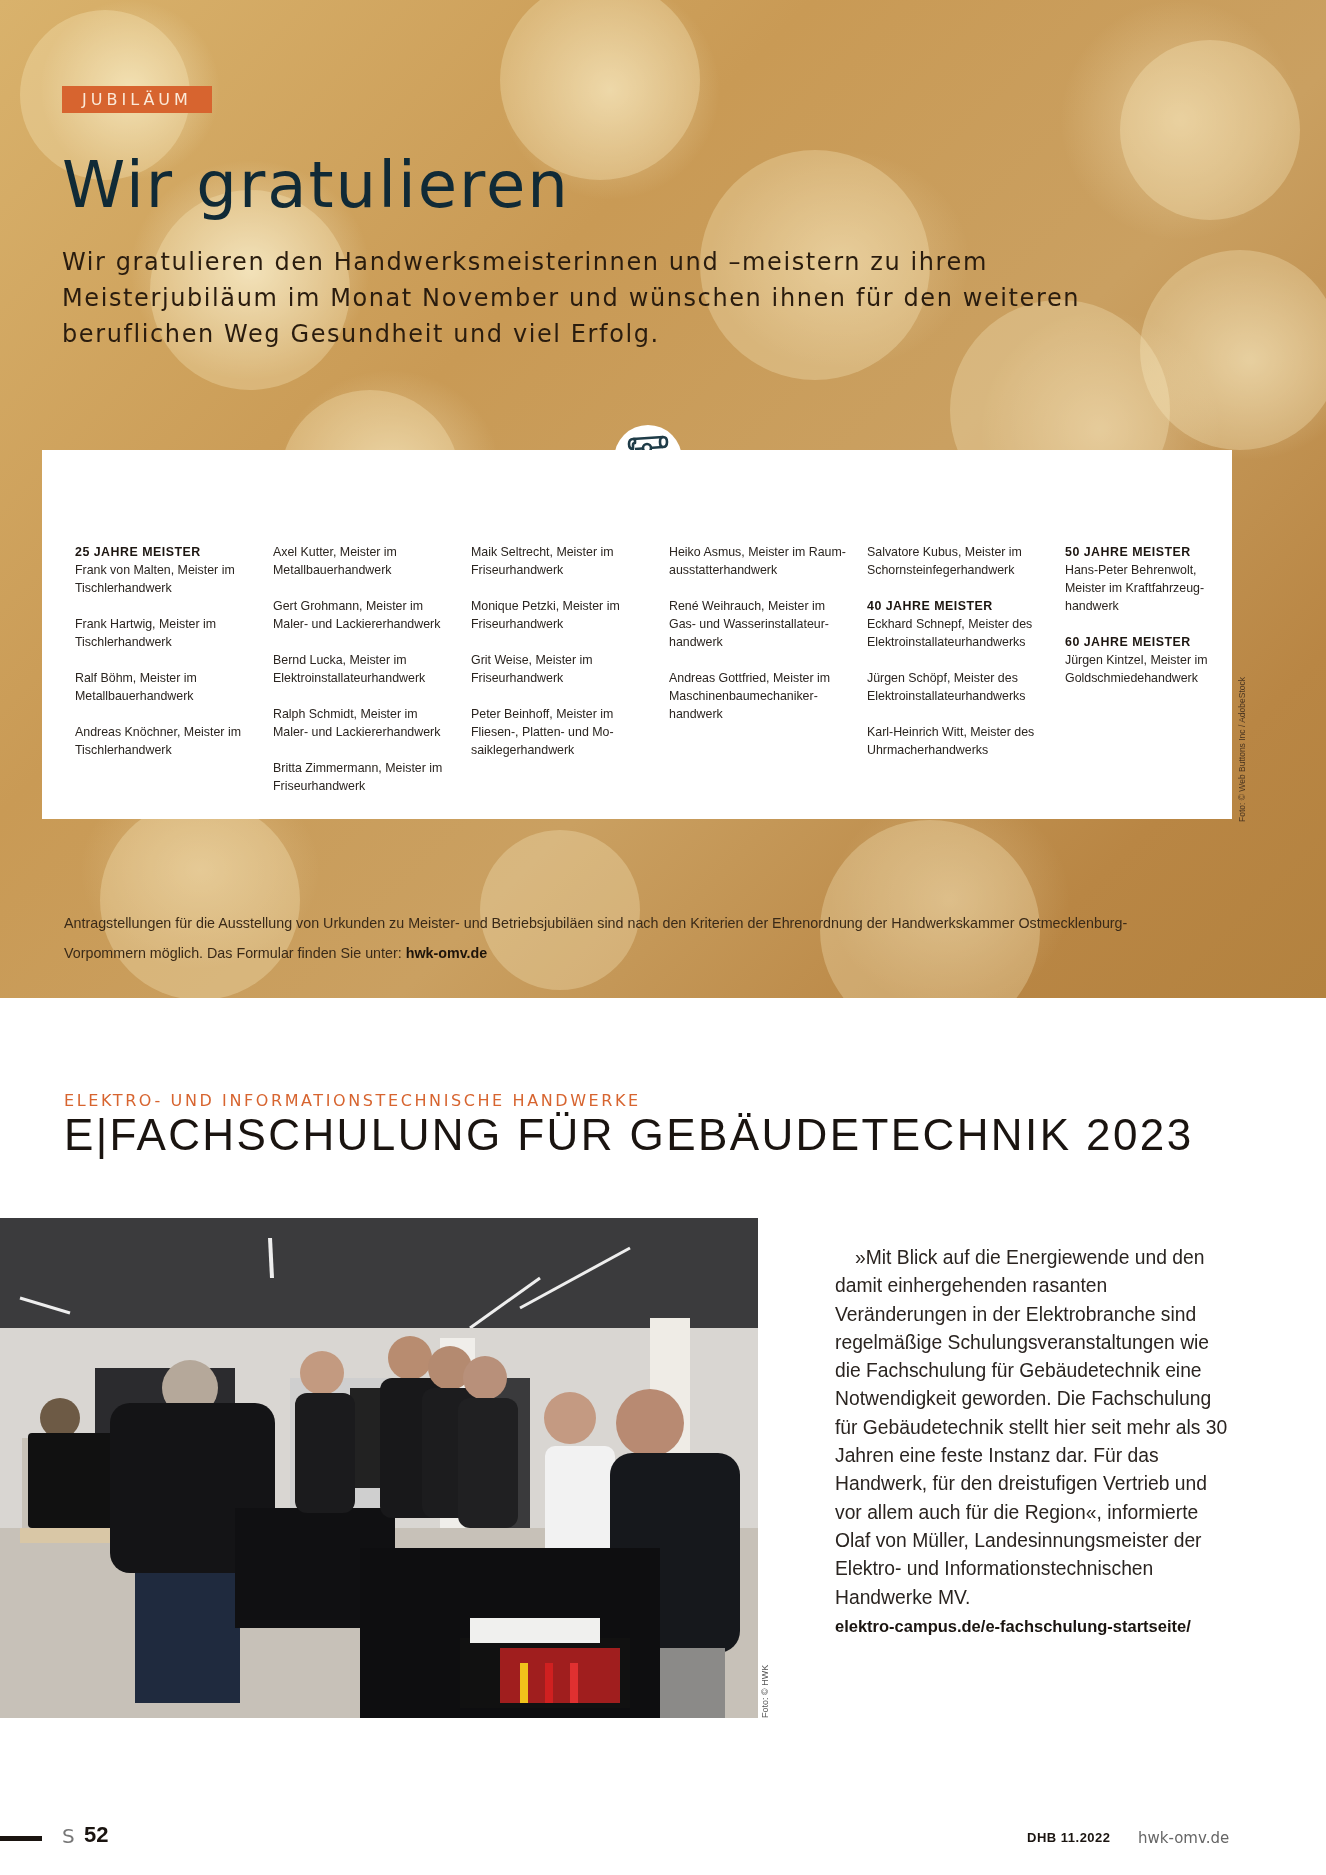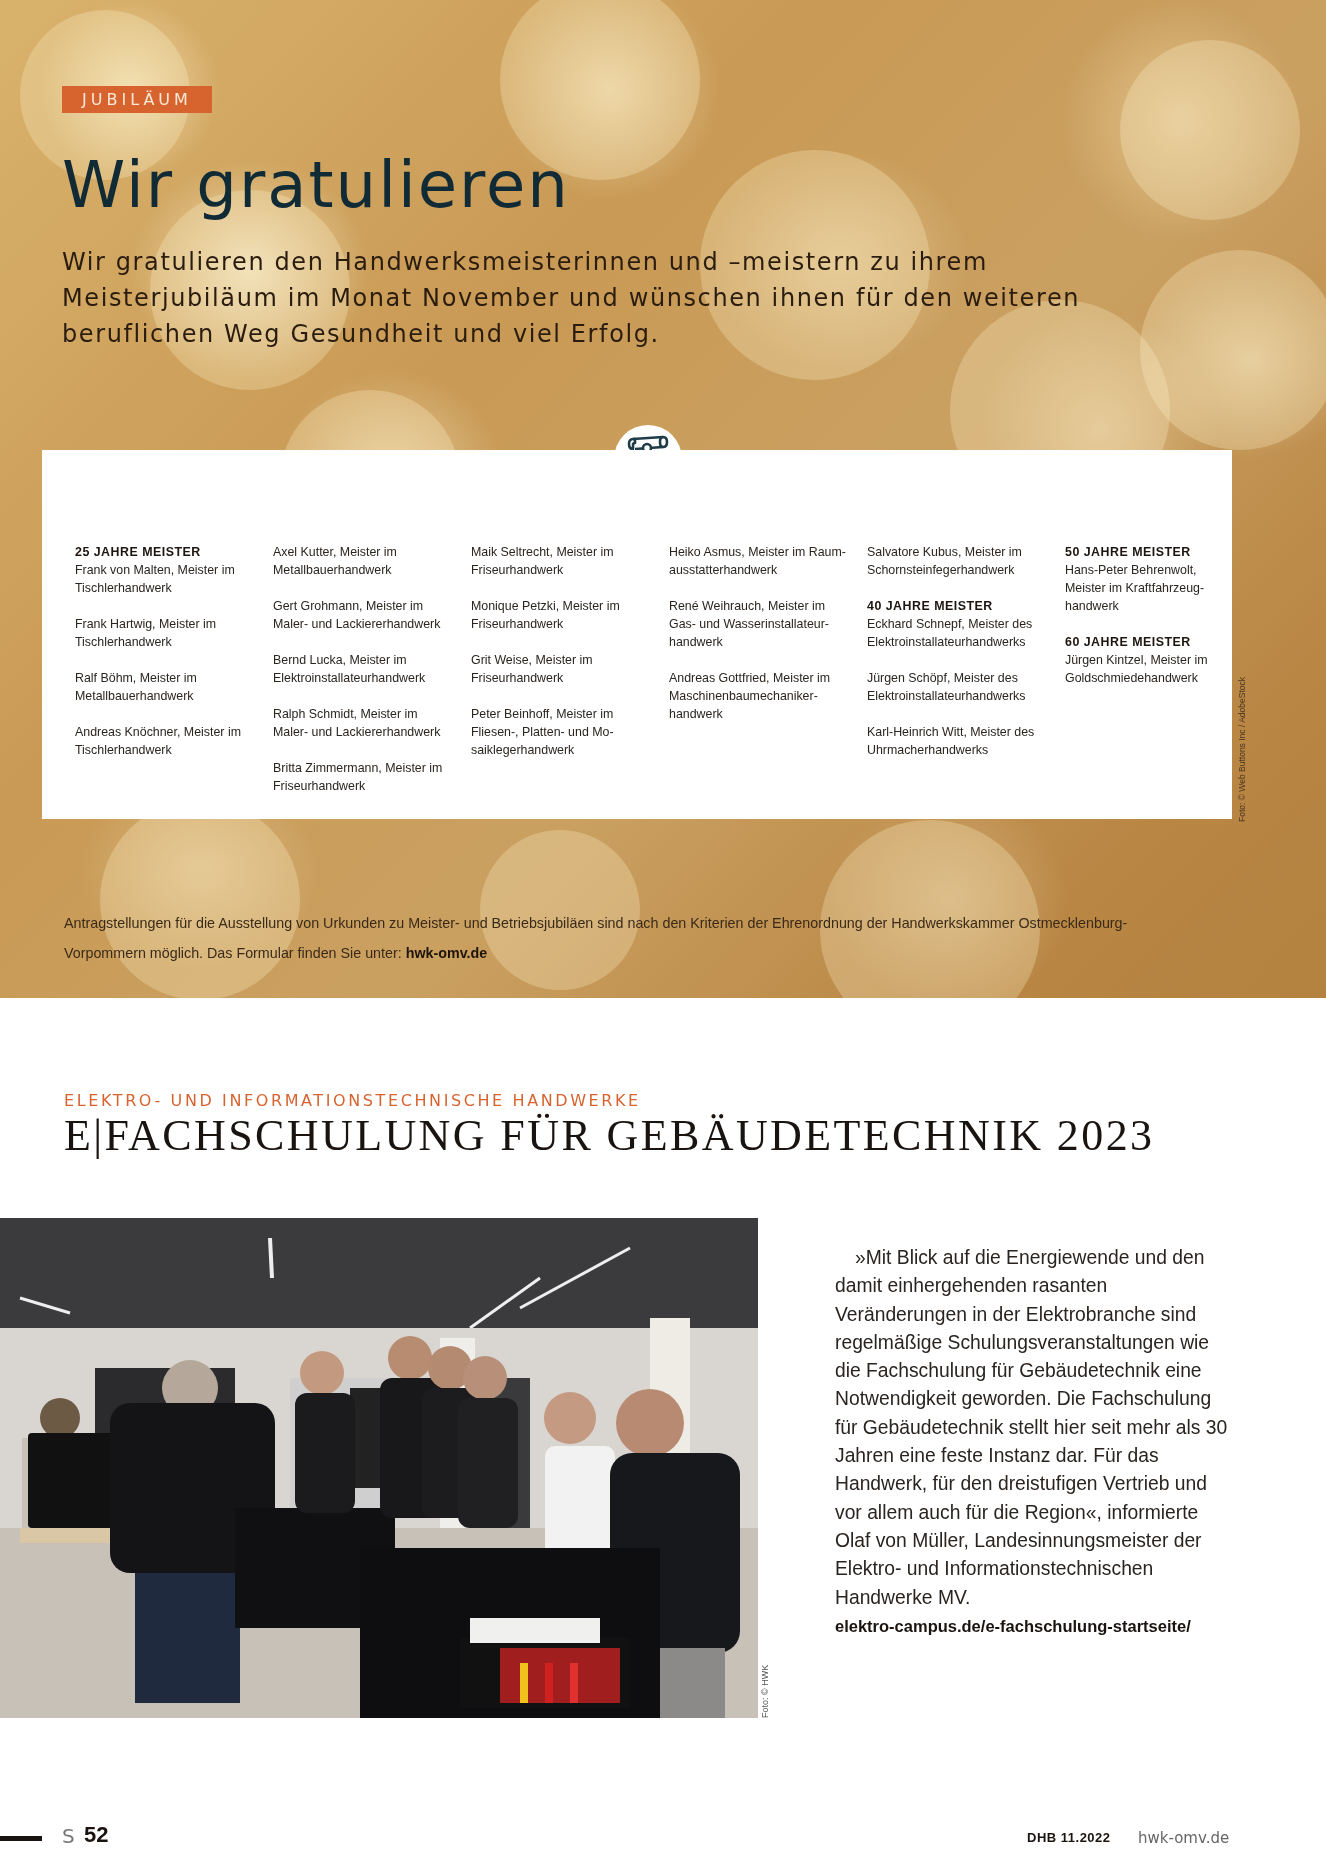--- a/index.html
+++ b/index.html
@@ -64,21 +64,21 @@
       position: absolute; left: 64px; top: 908px; width: 1130px; font-size: 14.3px; line-height: 30px; color: #3a2a18;
     }
     .note b { color: #1e140a; }
 
     
     .kicker {
       position: absolute; left: 64px; top: 1083px; font-family: "DejaVu Sans", sans-serif;
       font-size: 16px; color: #d7642f; letter-spacing: 2.6px; font-weight: normal; margin-top: 8px;
     }
     .headline {
-      position: absolute; left: 64px; top: 1110px; font-family: Liberation Serif, serif;
+      position: absolute; left: 64px; top: 1110px; font-family: Liberation Sans, sans-serif;
       font-size: 44px; color: #1a1410; letter-spacing: 2.4px; font-weight: normal;
     }
     .photo {
       position: absolute; left: 0; top: 1218px; width: 758px; height: 500px; overflow: hidden;
       background: linear-gradient(180deg, #3c3c3e 0%, #4a4a4c 12%, #d9d5cf 30%, #cfcac3 60%, #b8b2aa 100%);
     }
     .photo-credit {
       position: absolute; left: 760px; top: 1718px; transform: rotate(-90deg); transform-origin: 0 0;
       font-size: 9px; color: #555; white-space: nowrap;
     }

